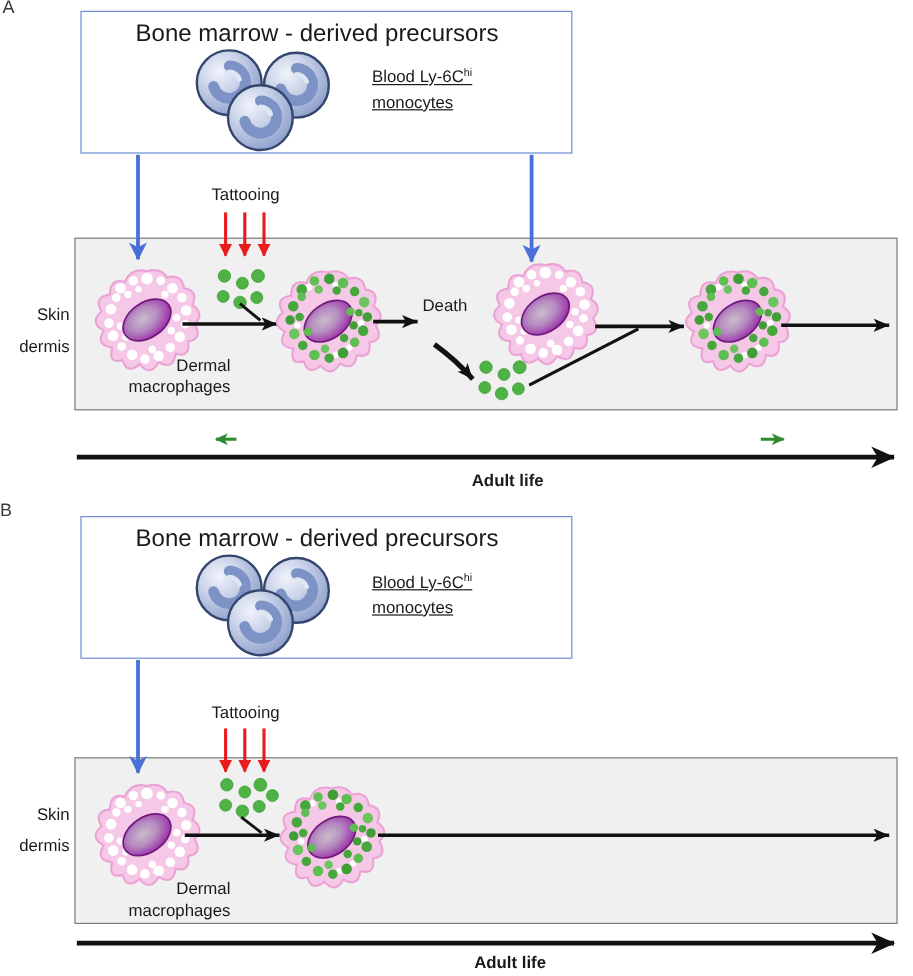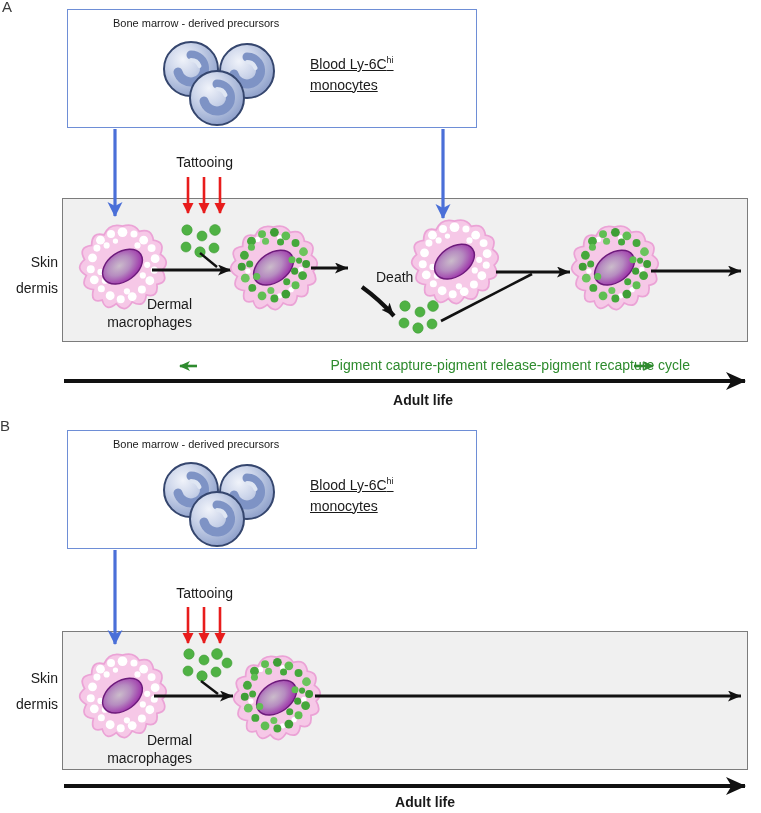--- a/index.html
+++ b/index.html
@@ -6,21 +6,21 @@
   .stage{
     position:relative;width:761px;height:813px;background:#ffffff;
     font-family:"Liberation Sans", sans-serif;color:#1a1a1a;overflow:hidden;
   }
   .abs{position:absolute;}
   .panel-letter{font-size:15px;color:#3b3b3b;z-index:3;}
   .precursor-box{
     background:#ffffff;border:1.5px solid #6e8ed6;box-sizing:border-box;
     width:410px;height:119px;z-index:1;
   }
-  .box-title{font-size:11px;white-space:nowrap;z-index:3;}
+  .box-title{font-size:20px;white-space:nowrap;z-index:3;}
   .blood-label{font-size:14px;line-height:21px;z-index:3;text-decoration:underline;}
   .blood-label sup{font-size:9px;}
   .dermis-box{
     background:#f0f0f0;border:1.5px solid #7c7c7c;box-sizing:border-box;
     width:686px;height:144px;z-index:1;
   }
   .dermis-box.b{height:139px;}
   .lbl{font-size:14px;z-index:3;}
   .center{text-align:right;}
   .skin-label{width:58px;line-height:26px;}
@@ -53,23 +53,22 @@
   <div class="abs lbl skin-label center" style="left:0px;top:249px;">
     <span>Skin</span><br>
     <span>dermis</span>
   </div>
 
   <div class="abs lbl dermal-label center" style="left:52px;top:296px;">
     <span>Dermal</span><br>
     <span>macrophages</span>
   </div>
 
-  <div class="abs lbl" style="left:352px;top:269px;margin-left:24px;">Death</div>
-
-  <div class="abs lbl cycle-label center" style="left:100px;top:357px;">Pigment capture-pigment release-pigment recapture cycle</div>
+  <div class="abs lbl" style="left:352px;top:246px;">Death</div>
+
 
   <div class="abs lbl adult-label center" style="left:333px;top:392px;">Adult life</div>
 
   <div class="abs panel-letter" style="left:0px;top:417px;">B</div>
 
   <div class="abs precursor-box" style="left:67px;top:430px;"></div>
 
   <div class="abs box-title" style="left:113px;top:438px;">Bone marrow - derived precursors</div>
 
   <div class="abs blood-label" style="left:310px;top:471px;">

